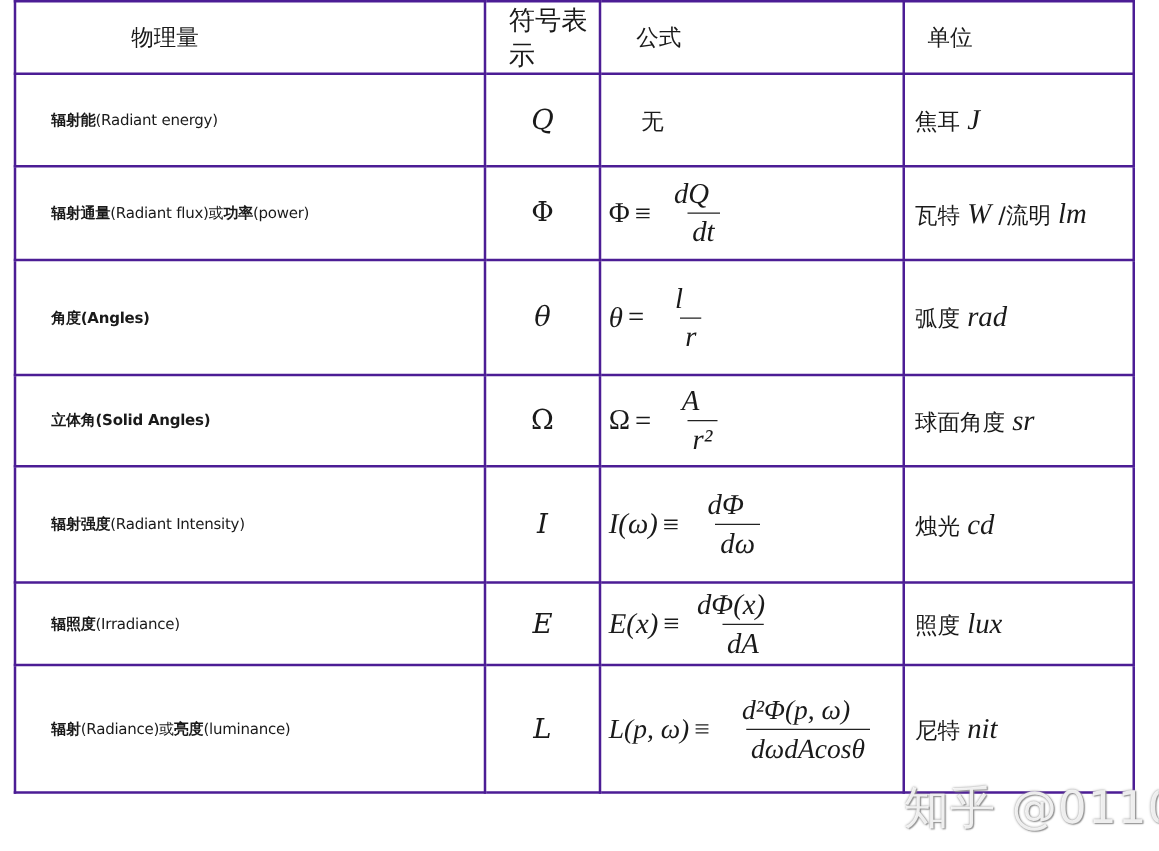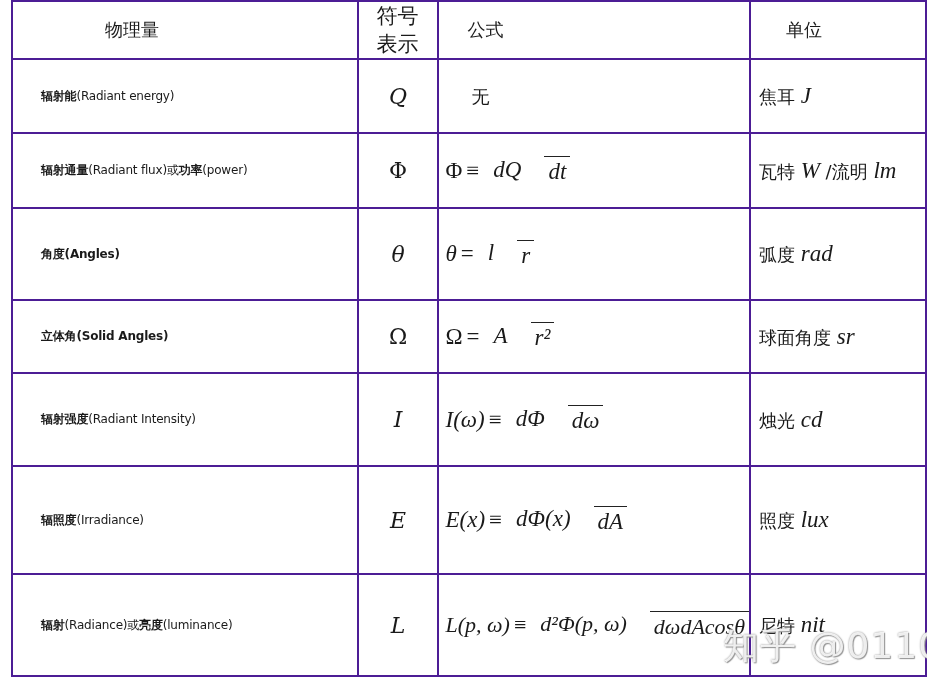--- a/index.html
+++ b/index.html
@@ -5,30 +5,30 @@
   html, body { margin:0; padding:0; background:#ffffff; }
   body { width:927px; height:681px; position:relative; overflow:hidden;
          font-family:"DejaVu Sans","Liberation Sans",sans-serif; color:#1a1a1a; }
   .tbl { position:absolute; left:11px; top:0px; border-collapse:collapse; table-layout:fixed; }
   .tbl td { border:2px solid #4c1d95; padding:0; vertical-align:middle; }
   .c1 { width:376px; } .c2 { width:92px; } .c3 { width:243px; } .c4 { width:184px; }
   .hdr td { height:48px; font-size:18px; }
   .hdr .h1 { padding-left:92px; }
   .hdr .h2 { padding-left:18px; font-size:21px; }
   .hdr .h3 { padding-left:28px;margin-left:32px; }
-  .hdr .h4 { padding-left:35px; }
+  .hdr .h4 { padding-left:18px; }
   .name { padding-left:28px !important; font-size:12px; white-space:nowrap; letter-spacing:-0.2px; }
   .name b { font-weight:bold; }
   .sym { text-align:center; font-family:"DejaVu Serif","Liberation Serif",serif; font-size:22px; font-style:italic; }
   .sym.up { font-style:normal; }
   .formula { padding-left:6px !important; font-family:"Liberation Serif","DejaVu Serif",serif; font-size:23px; white-space:nowrap; }
   .formula .plain { font-family:"DejaVu Sans",sans-serif; font-size:18px; padding-left:26px; }
   .unit { padding-left:8px !important; font-size:18px; white-space:nowrap; }
   .unit i { font-family:"Liberation Serif","DejaVu Serif",serif; font-size:23px; }
-  .frac { display:inline-flex; flex-direction:row; align-items:center; vertical-align:middle; margin-left:6px; }
+  .frac { display:inline-flex; flex-direction:column; align-items:center; vertical-align:middle; margin-left:6px; }
   .frac .num { padding:0 4px 2px; font-style:italic; }
   .frac .den { border-top:1.5px solid #222; padding:2px 4px 0; font-style:italic;margin-left:19px; }
   .lhs { font-style:italic; vertical-align:middle; }
   .op { font-style:normal; margin:0 4px; vertical-align:middle; }
   .watermark { position:absolute; left:723px; top:622px; font-size:36px; color:rgba(255,255,255,0.85);
                text-shadow:0 0 2px #888, 1px 1px 1px #999; letter-spacing:1px; white-space:nowrap; }
 </style>
 </head>
 <body>
 
@@ -87,21 +87,21 @@
   <tr style="height:93px">
     <td class="name"><b>辐射强度</b><span>(Radiant Intensity)</span></td>
     <td class="sym">I</td>
     <td class="formula"><span class="lhs">I(ω)</span><span class="op">≡</span><span class="frac">
             <span class="num">dΦ</span>
             <span class="den">dω</span>
           </span></td>
     <td class="unit"><span>烛光</span> <i>cd</i></td>
   </tr>
 
-  <tr style="height:108px">
+  <tr style="height:66px">
     <td class="name"><b>辐照度</b><span>(Irradiance)</span></td>
     <td class="sym">E</td>
     <td class="formula"><span class="lhs">E(x)</span><span class="op">≡</span><span class="frac">
             <span class="num">dΦ(x)</span>
             <span class="den">dA</span>
           </span></td>
     <td class="unit"><span>照度</span> <i>lux</i></td>
   </tr>
 
   <tr style="height:102px">

